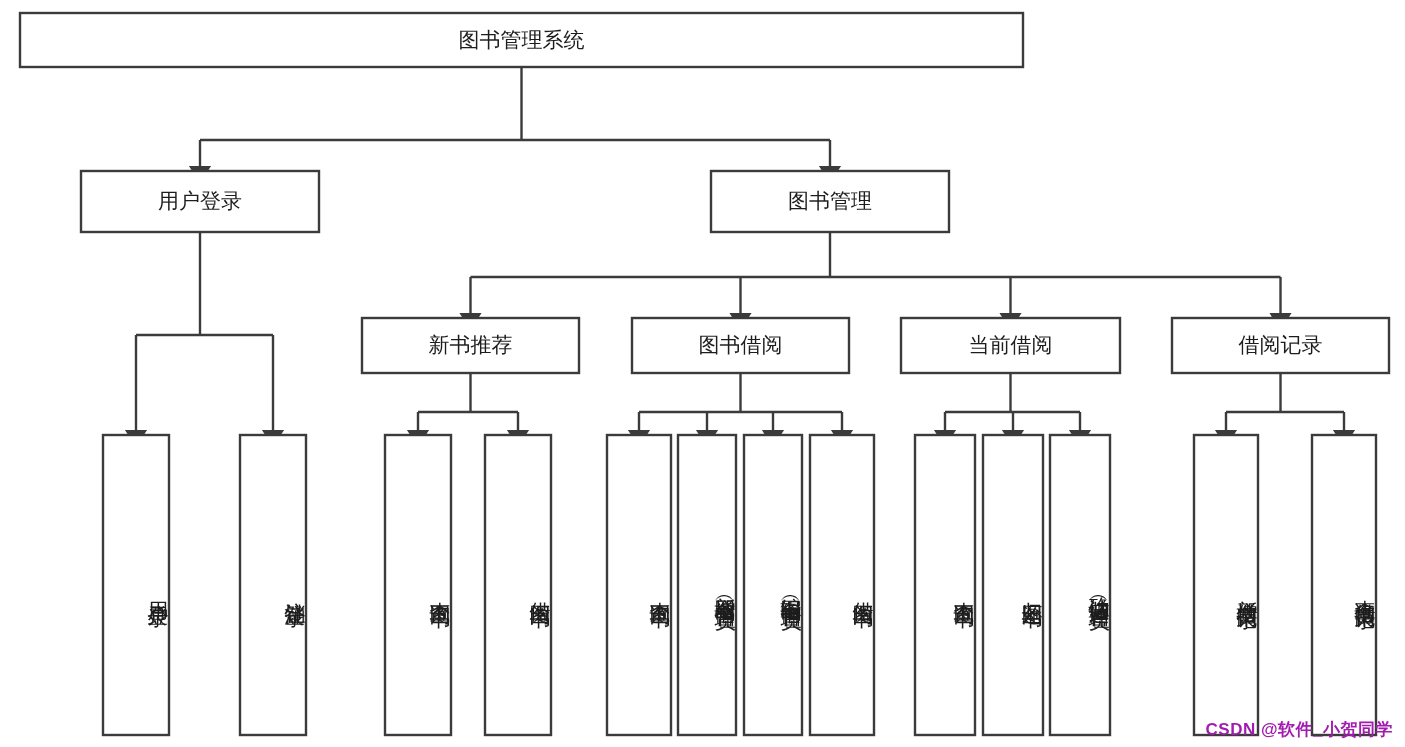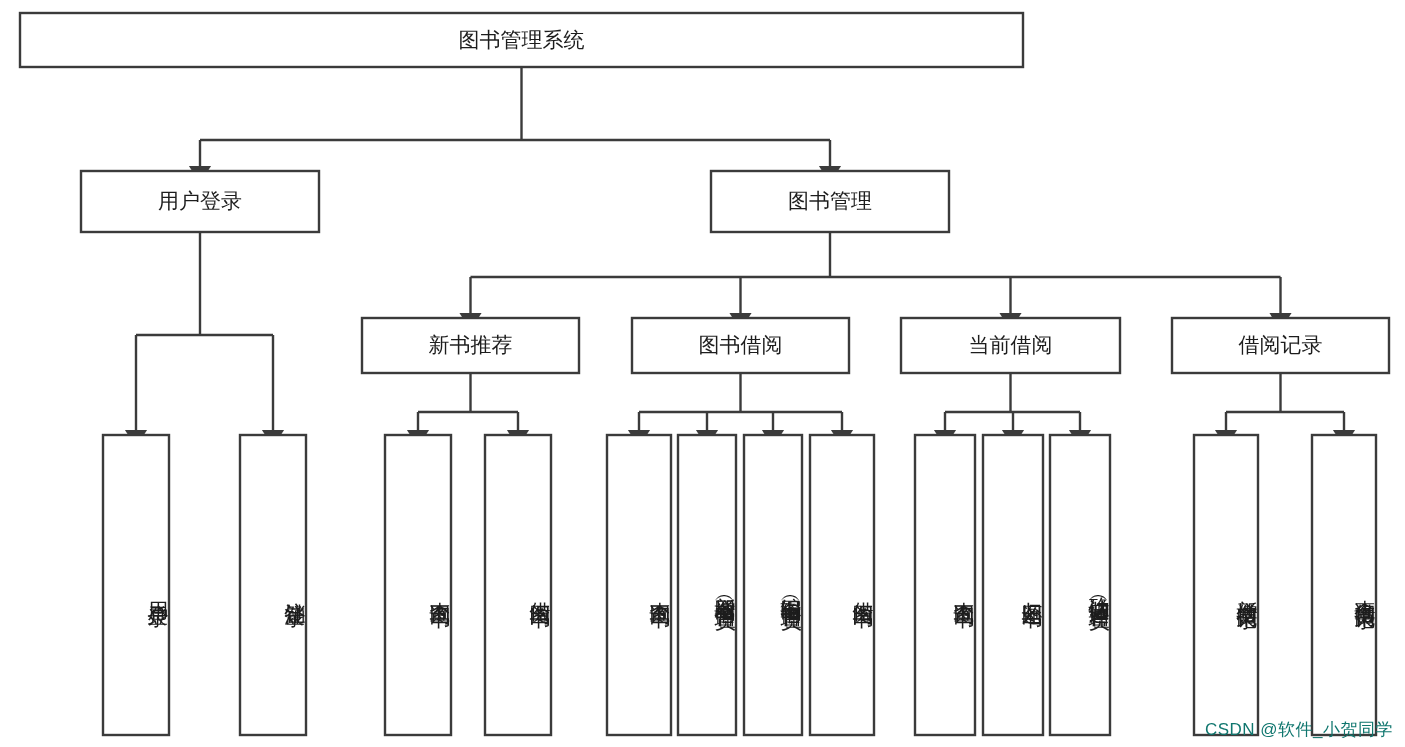--- a/index.html
+++ b/index.html
@@ -58,23 +58,24 @@
     color: #1d1d1d;
     white-space: nowrap;
     pointer-events: none;
   }
   .watermark {
     position: absolute;
     right: 12px;
     bottom: 6px;
     font-family: "Liberation Sans", "DejaVu Sans", sans-serif;
     font-size: 17px;
-    color: #0f766e;
+    color: #a21caf;
     letter-spacing: 0.5px;
     user-select: none;
+    font-weight: bold;
   }
 </style>
 </head>
 <body>
 
 <div id="diagram-root">
 
   <svg class="flow" viewBox="0 0 1405 747">
     <defs>
       <marker id="arrowhead" markerWidth="9" markerHeight="10" refX="1.2" refY="5" orient="auto" markerUnits="strokeWidth">

